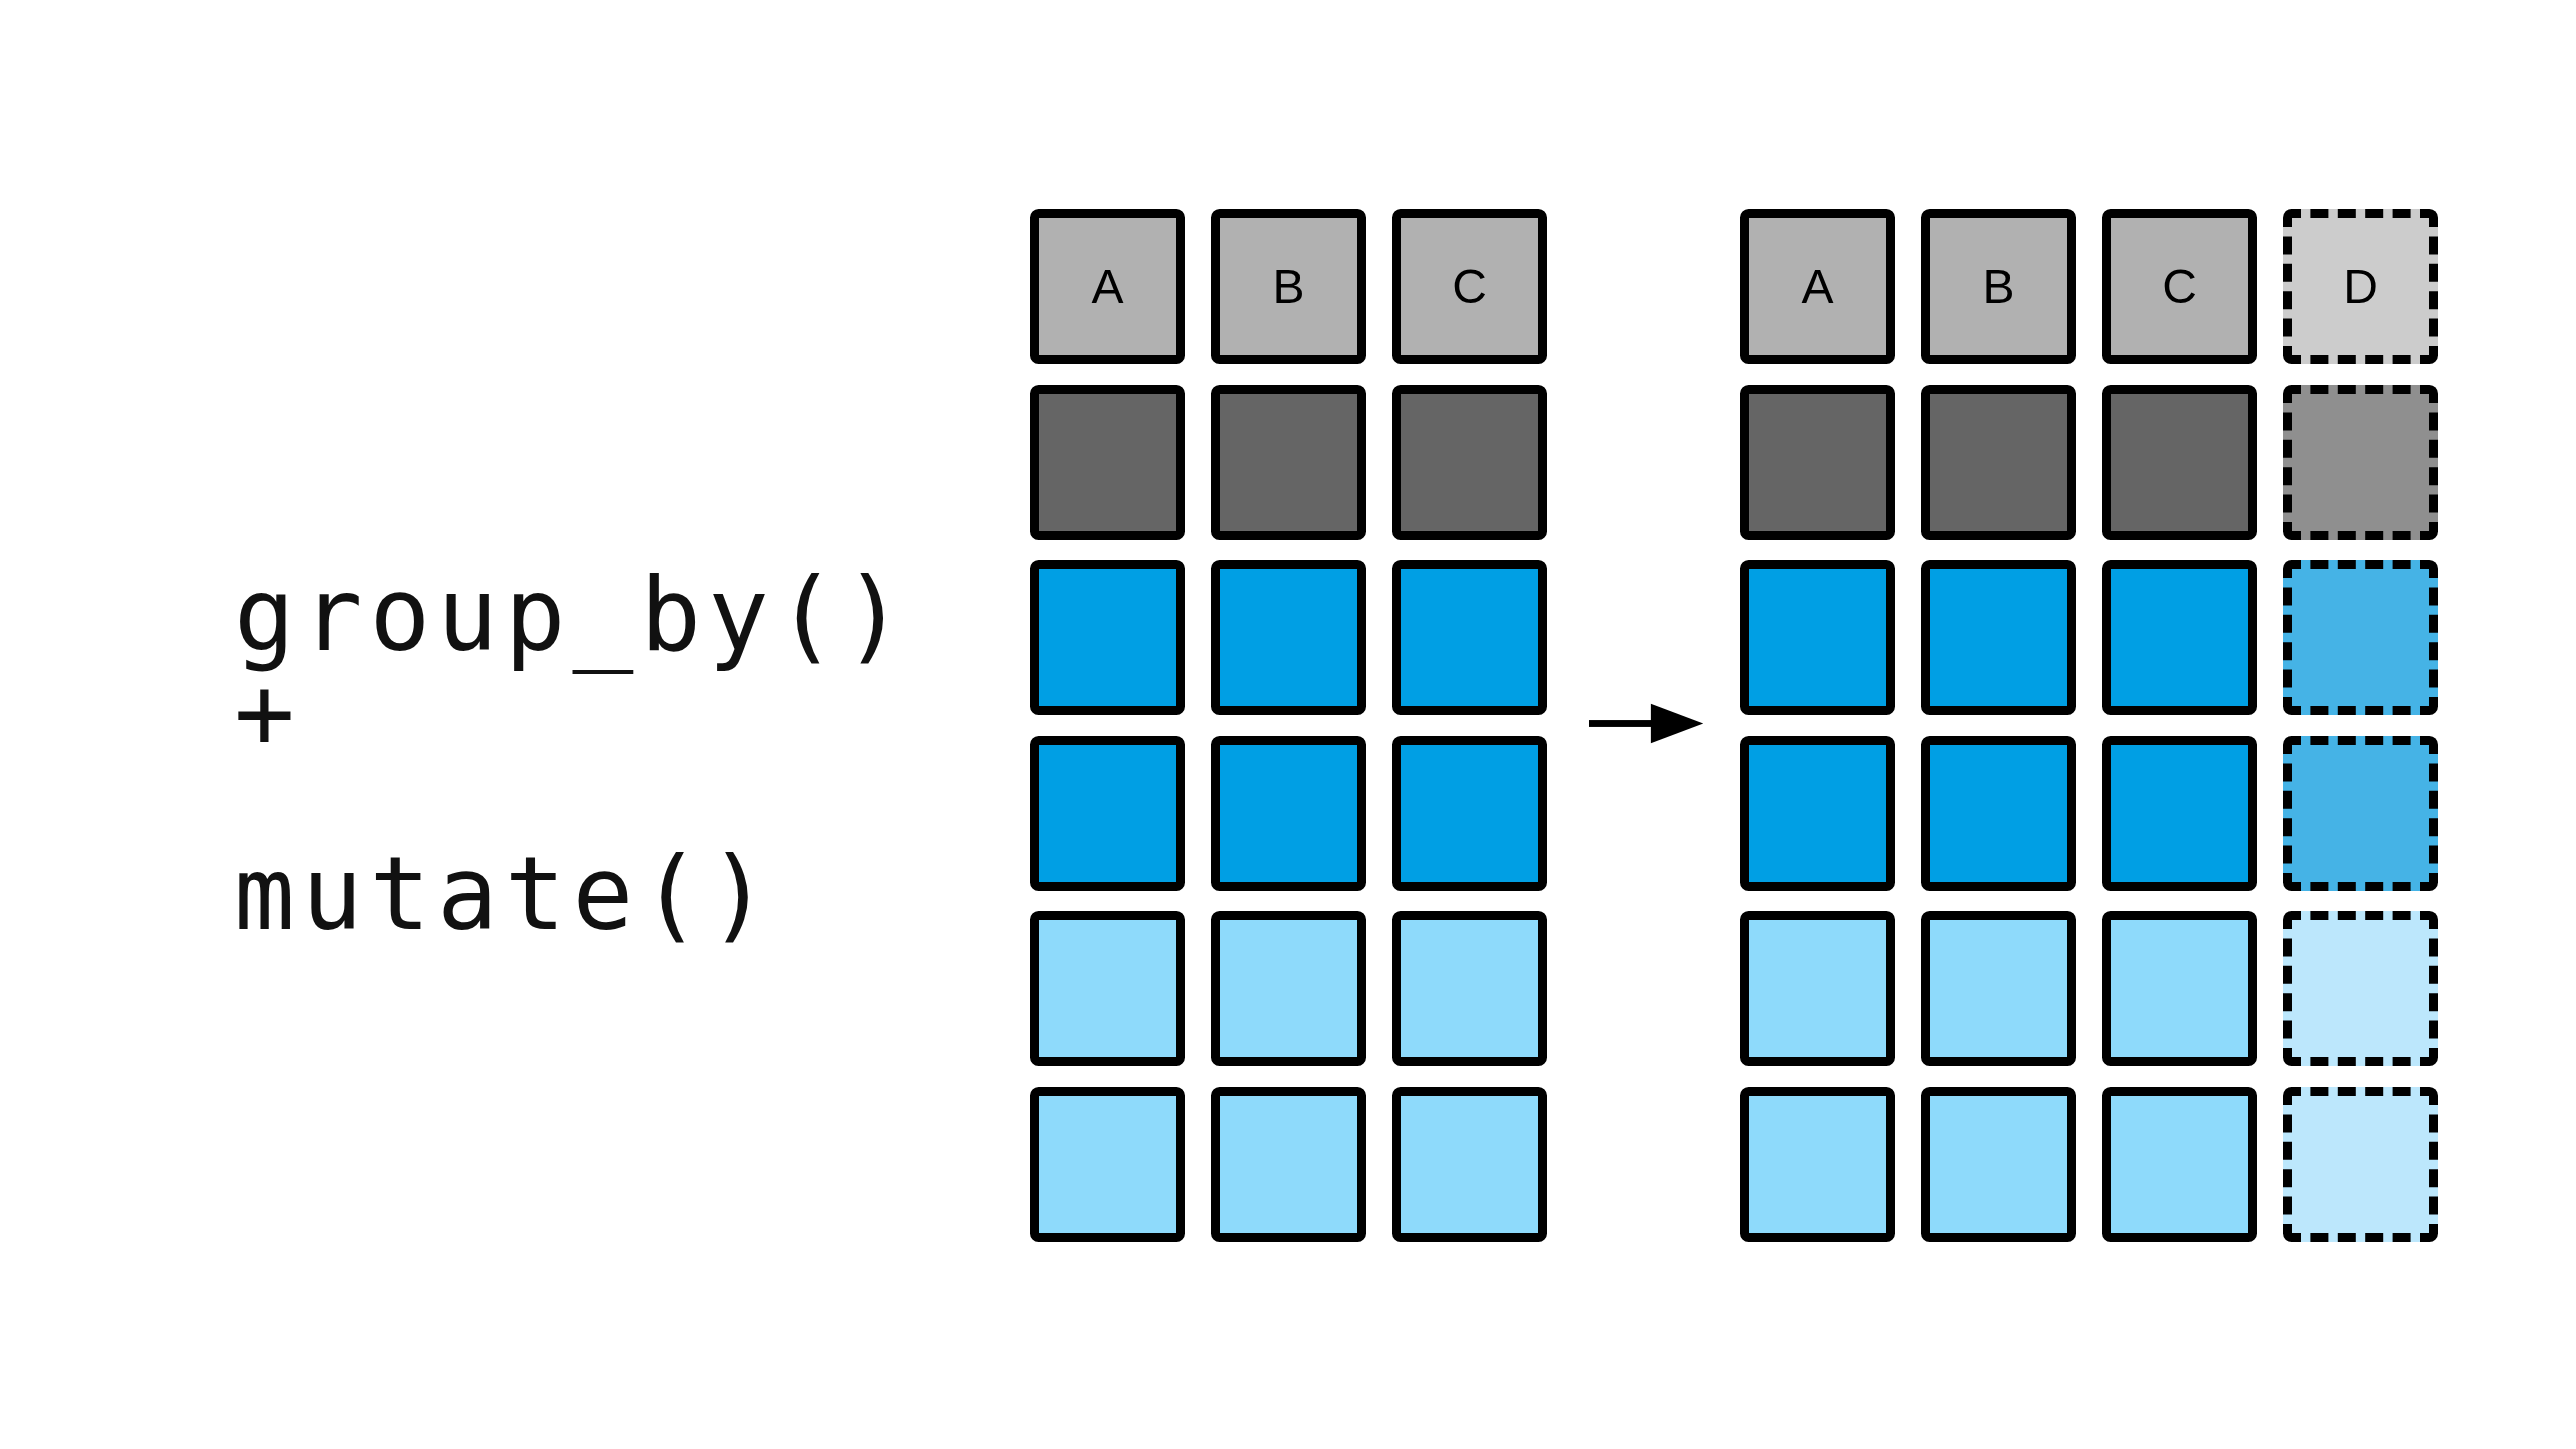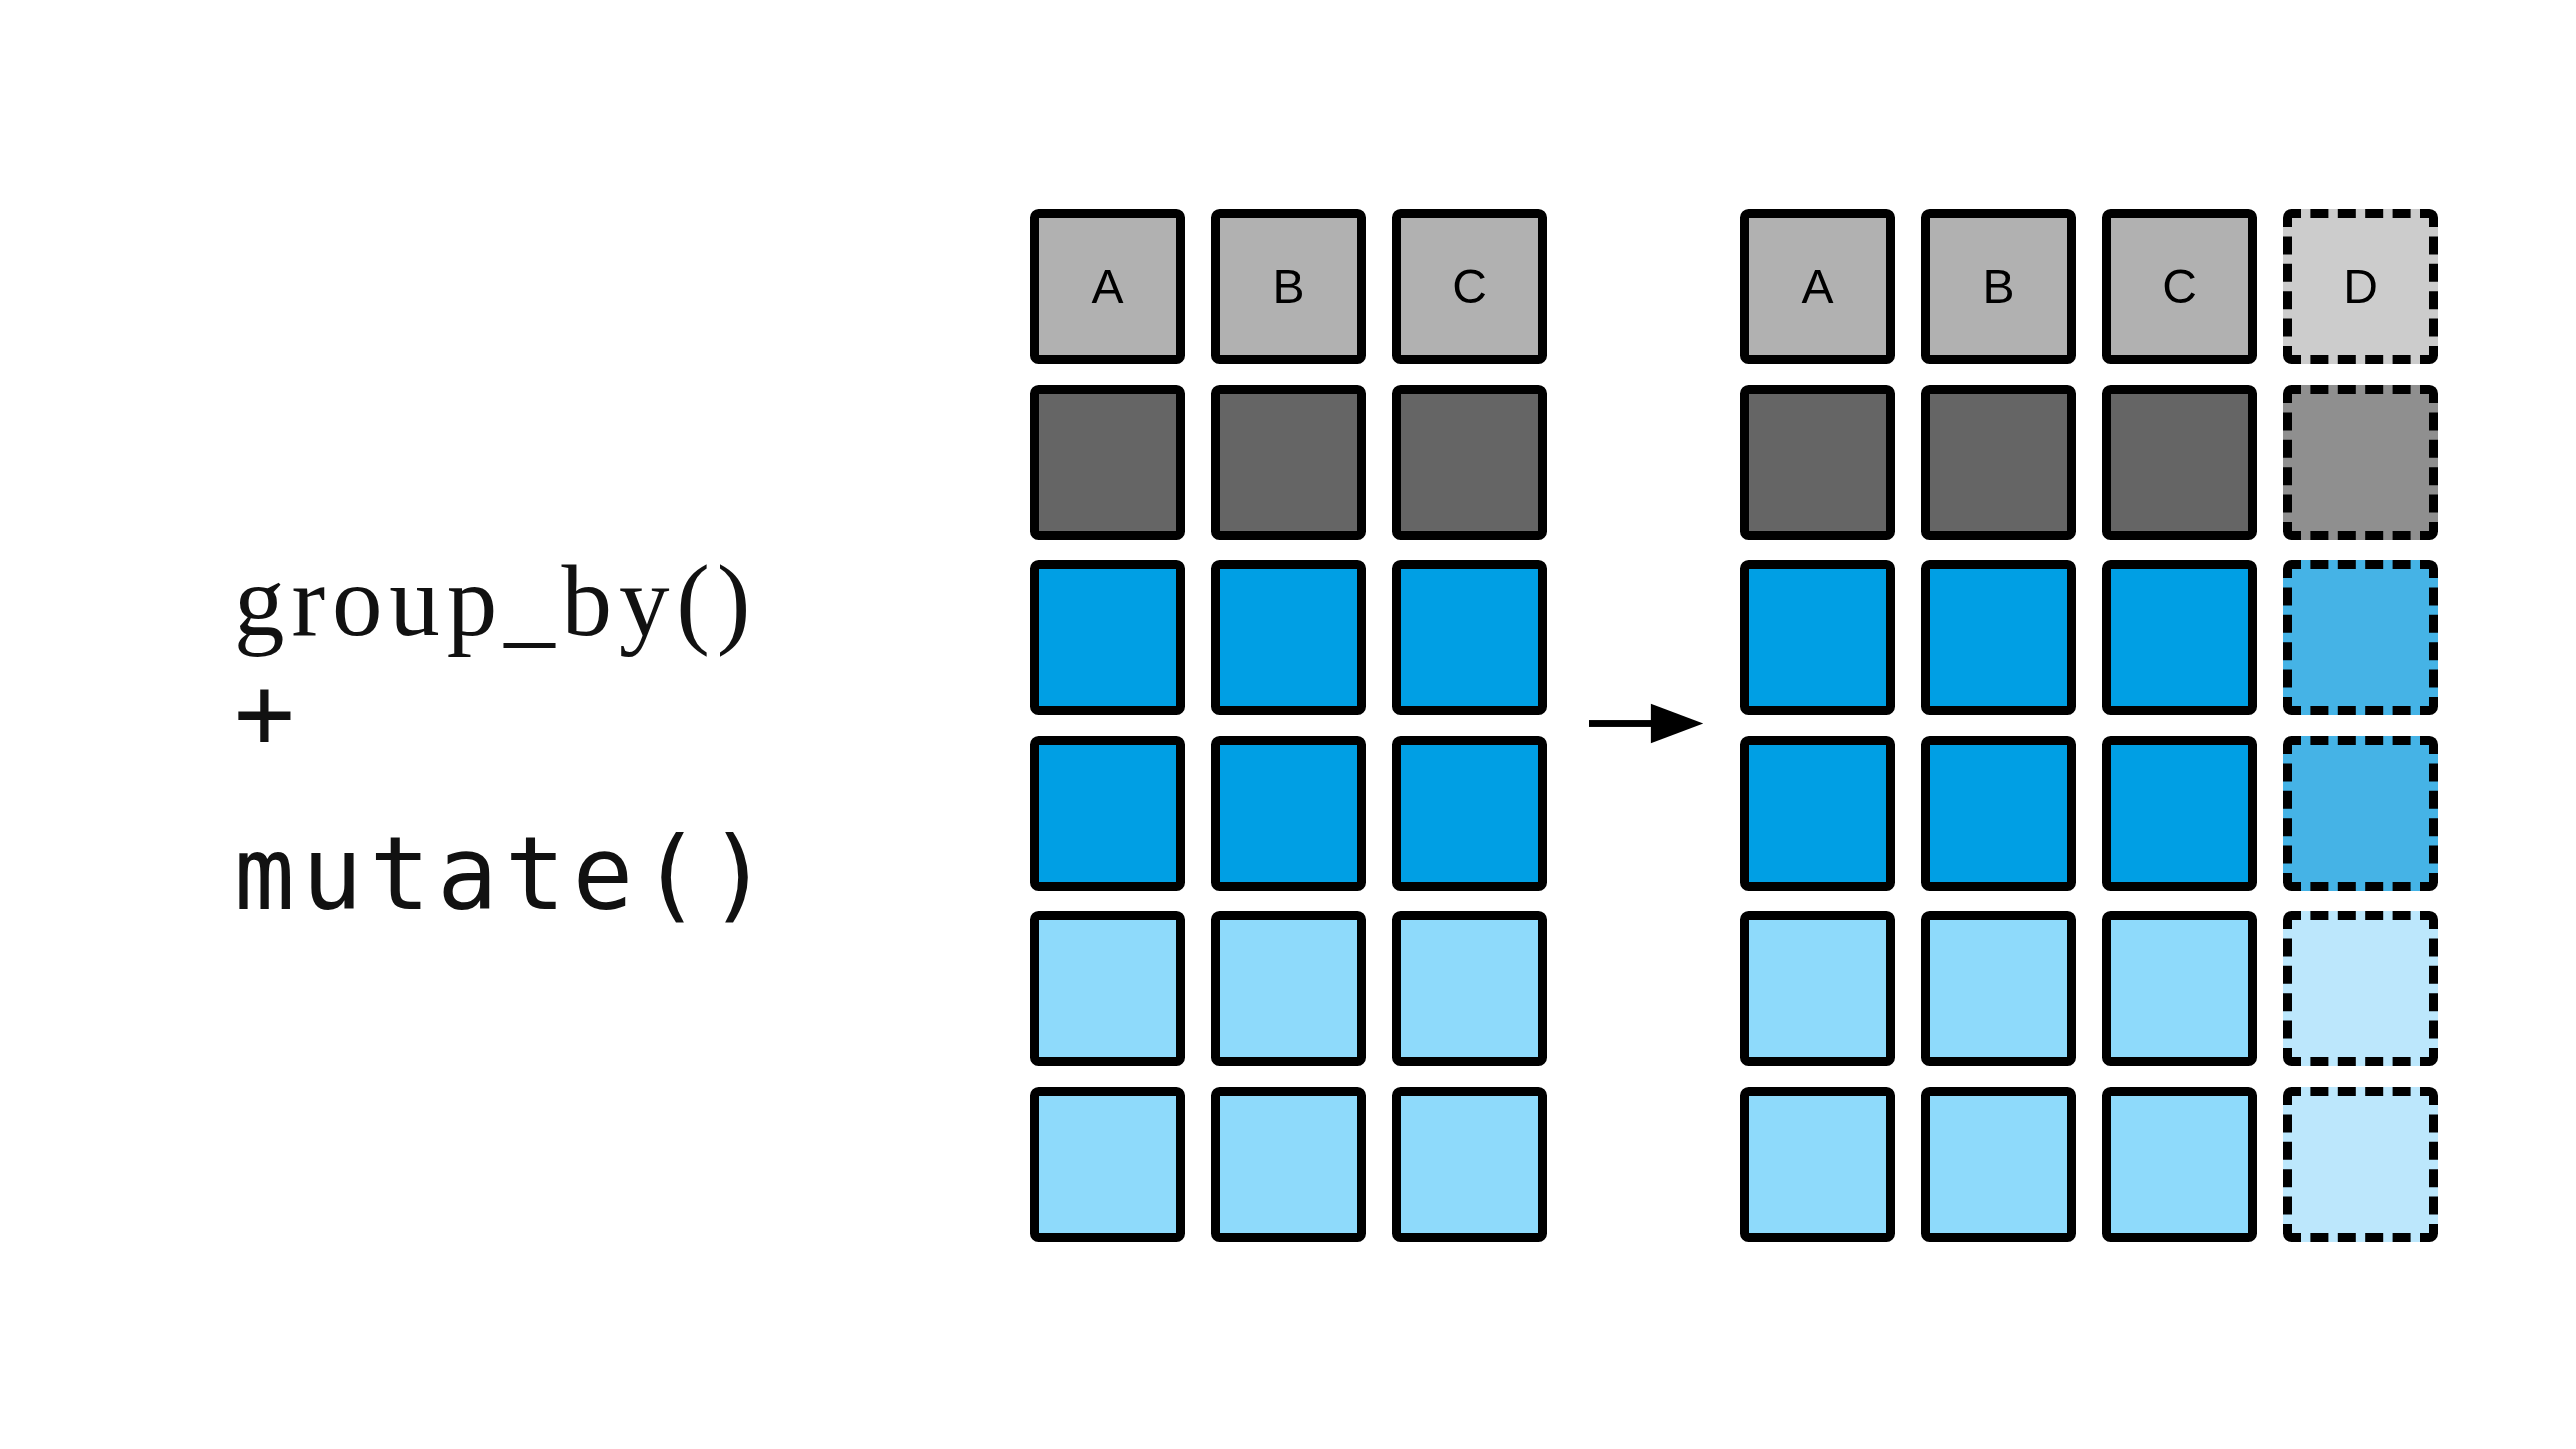--- a/index.html
+++ b/index.html
@@ -20,23 +20,23 @@
     position: absolute;
     left: 234px;
     top: 0;
     color: #111111;
     font-family: "DejaVu Sans Mono", monospace;
     font-size: 101px;
     letter-spacing: 6.9px;
     white-space: pre;
   }
   .op-line { position: absolute; left: 0; line-height: 1; }
-  .op-line-0 { top: 551px; font-family: Liberation Serif, serif; }
+  .op-line-0 { top: 565px; }
   .op-line-1 { top: 663px; }
-  .op-line-2 { top: 824px; }
+  .op-line-2 { top: 844px; }
 
   
   .grid {
     position: absolute;
     top: 209px;
     display: grid;
     grid-auto-rows: 155px;
     row-gap: 20.6px;
     column-gap: 26px;
   }

